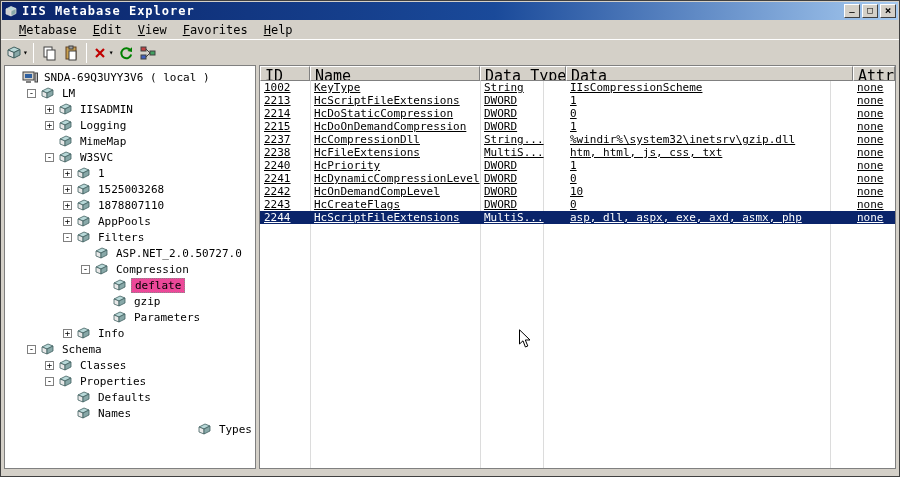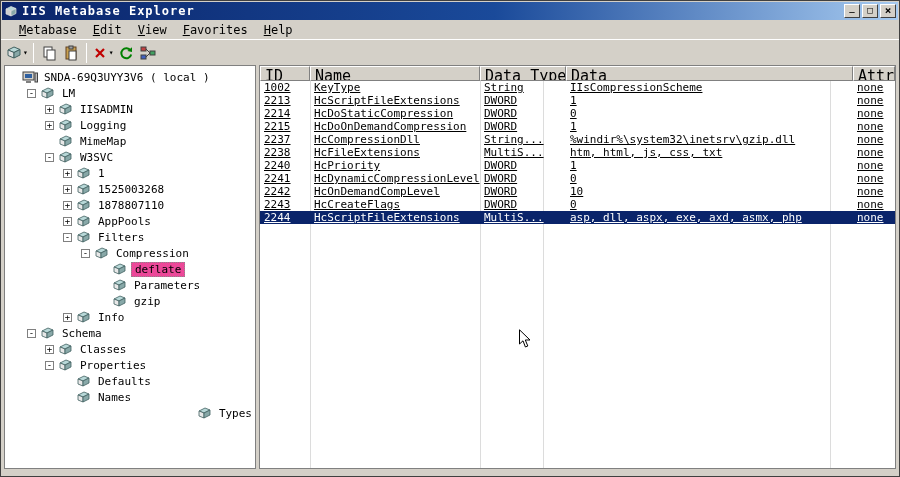--- a/index.html
+++ b/index.html
@@ -289,20 +289,31 @@
           <span class="tree-icon">
             <svg width="14" height="12" viewBox="0 0 14 12">
               <path d="M2 4 L8 1 L13 3 L7 6 Z" fill="#b8d8d8" stroke="#406060" stroke-width="0.8"></path>
               <path d="M2 4 L7 6 L7 11 L2 9 Z" fill="#e8e8e8" stroke="#406060" stroke-width="0.8"></path>
               <path d="M7 6 L13 3 L13 8 L7 11 Z" fill="#88a8a8" stroke="#406060" stroke-width="0.8"></path>
             </svg>
           </span>
           <span class="tree-label">Filters</span>
         </div>
         <div class="tree-row" style="padding-left: 76px;">
+          <span class="expand-box nobox"></span>
+          <span class="tree-icon">
+            <svg width="14" height="12" viewBox="0 0 14 12">
+              <path d="M2 4 L8 1 L13 3 L7 6 Z" fill="#b8d8d8" stroke="#406060" stroke-width="0.8"></path>
+              <path d="M2 4 L7 6 L7 11 L2 9 Z" fill="#e8e8e8" stroke="#406060" stroke-width="0.8"></path>
+              <path d="M7 6 L13 3 L13 8 L7 11 Z" fill="#88a8a8" stroke="#406060" stroke-width="0.8"></path>
+            </svg>
+          </span>
+          <span class="tree-label">ASP.NET_2.0.50727.0</span>
+        </div>
+        <div class="tree-row" style="padding-left: 76px;">
           <span class="expand-box">-</span>
           <span class="tree-icon">
             <svg width="14" height="12" viewBox="0 0 14 12">
               <path d="M2 4 L8 1 L13 3 L7 6 Z" fill="#b8d8d8" stroke="#406060" stroke-width="0.8"></path>
               <path d="M2 4 L7 6 L7 11 L2 9 Z" fill="#e8e8e8" stroke="#406060" stroke-width="0.8"></path>
               <path d="M7 6 L13 3 L13 8 L7 11 Z" fill="#88a8a8" stroke="#406060" stroke-width="0.8"></path>
             </svg>
           </span>
           <span class="tree-label">Compression</span>
         </div>
@@ -319,32 +330,32 @@
         </div>
         <div class="tree-row" style="padding-left: 94px;">
           <span class="expand-box nobox"></span>
           <span class="tree-icon">
             <svg width="14" height="12" viewBox="0 0 14 12">
               <path d="M2 4 L8 1 L13 3 L7 6 Z" fill="#b8d8d8" stroke="#406060" stroke-width="0.8"></path>
               <path d="M2 4 L7 6 L7 11 L2 9 Z" fill="#e8e8e8" stroke="#406060" stroke-width="0.8"></path>
               <path d="M7 6 L13 3 L13 8 L7 11 Z" fill="#88a8a8" stroke="#406060" stroke-width="0.8"></path>
             </svg>
           </span>
+          <span class="tree-label">gzip</span>
+        </div>
+        <div class="tree-row" style="padding-left: 94px;">
+          <span class="expand-box nobox"></span>
+          <span class="tree-icon">
+            <svg width="14" height="12" viewBox="0 0 14 12">
+              <path d="M2 4 L8 1 L13 3 L7 6 Z" fill="#b8d8d8" stroke="#406060" stroke-width="0.8"></path>
+              <path d="M2 4 L7 6 L7 11 L2 9 Z" fill="#e8e8e8" stroke="#406060" stroke-width="0.8"></path>
+              <path d="M7 6 L13 3 L13 8 L7 11 Z" fill="#88a8a8" stroke="#406060" stroke-width="0.8"></path>
+            </svg>
+          </span>
           <span class="tree-label">Parameters</span>
-        </div>
-        <div class="tree-row" style="padding-left: 94px;">
-          <span class="expand-box nobox"></span>
-          <span class="tree-icon">
-            <svg width="14" height="12" viewBox="0 0 14 12">
-              <path d="M2 4 L8 1 L13 3 L7 6 Z" fill="#b8d8d8" stroke="#406060" stroke-width="0.8"></path>
-              <path d="M2 4 L7 6 L7 11 L2 9 Z" fill="#e8e8e8" stroke="#406060" stroke-width="0.8"></path>
-              <path d="M7 6 L13 3 L13 8 L7 11 Z" fill="#88a8a8" stroke="#406060" stroke-width="0.8"></path>
-            </svg>
-          </span>
-          <span class="tree-label">gzip</span>
         </div>
         <div class="tree-row" style="padding-left: 58px;">
           <span class="expand-box">+</span>
           <span class="tree-icon">
             <svg width="14" height="12" viewBox="0 0 14 12">
               <path d="M2 4 L8 1 L13 3 L7 6 Z" fill="#b8d8d8" stroke="#406060" stroke-width="0.8"></path>
               <path d="M2 4 L7 6 L7 11 L2 9 Z" fill="#e8e8e8" stroke="#406060" stroke-width="0.8"></path>
               <path d="M7 6 L13 3 L13 8 L7 11 Z" fill="#88a8a8" stroke="#406060" stroke-width="0.8"></path>
             </svg>
           </span>

